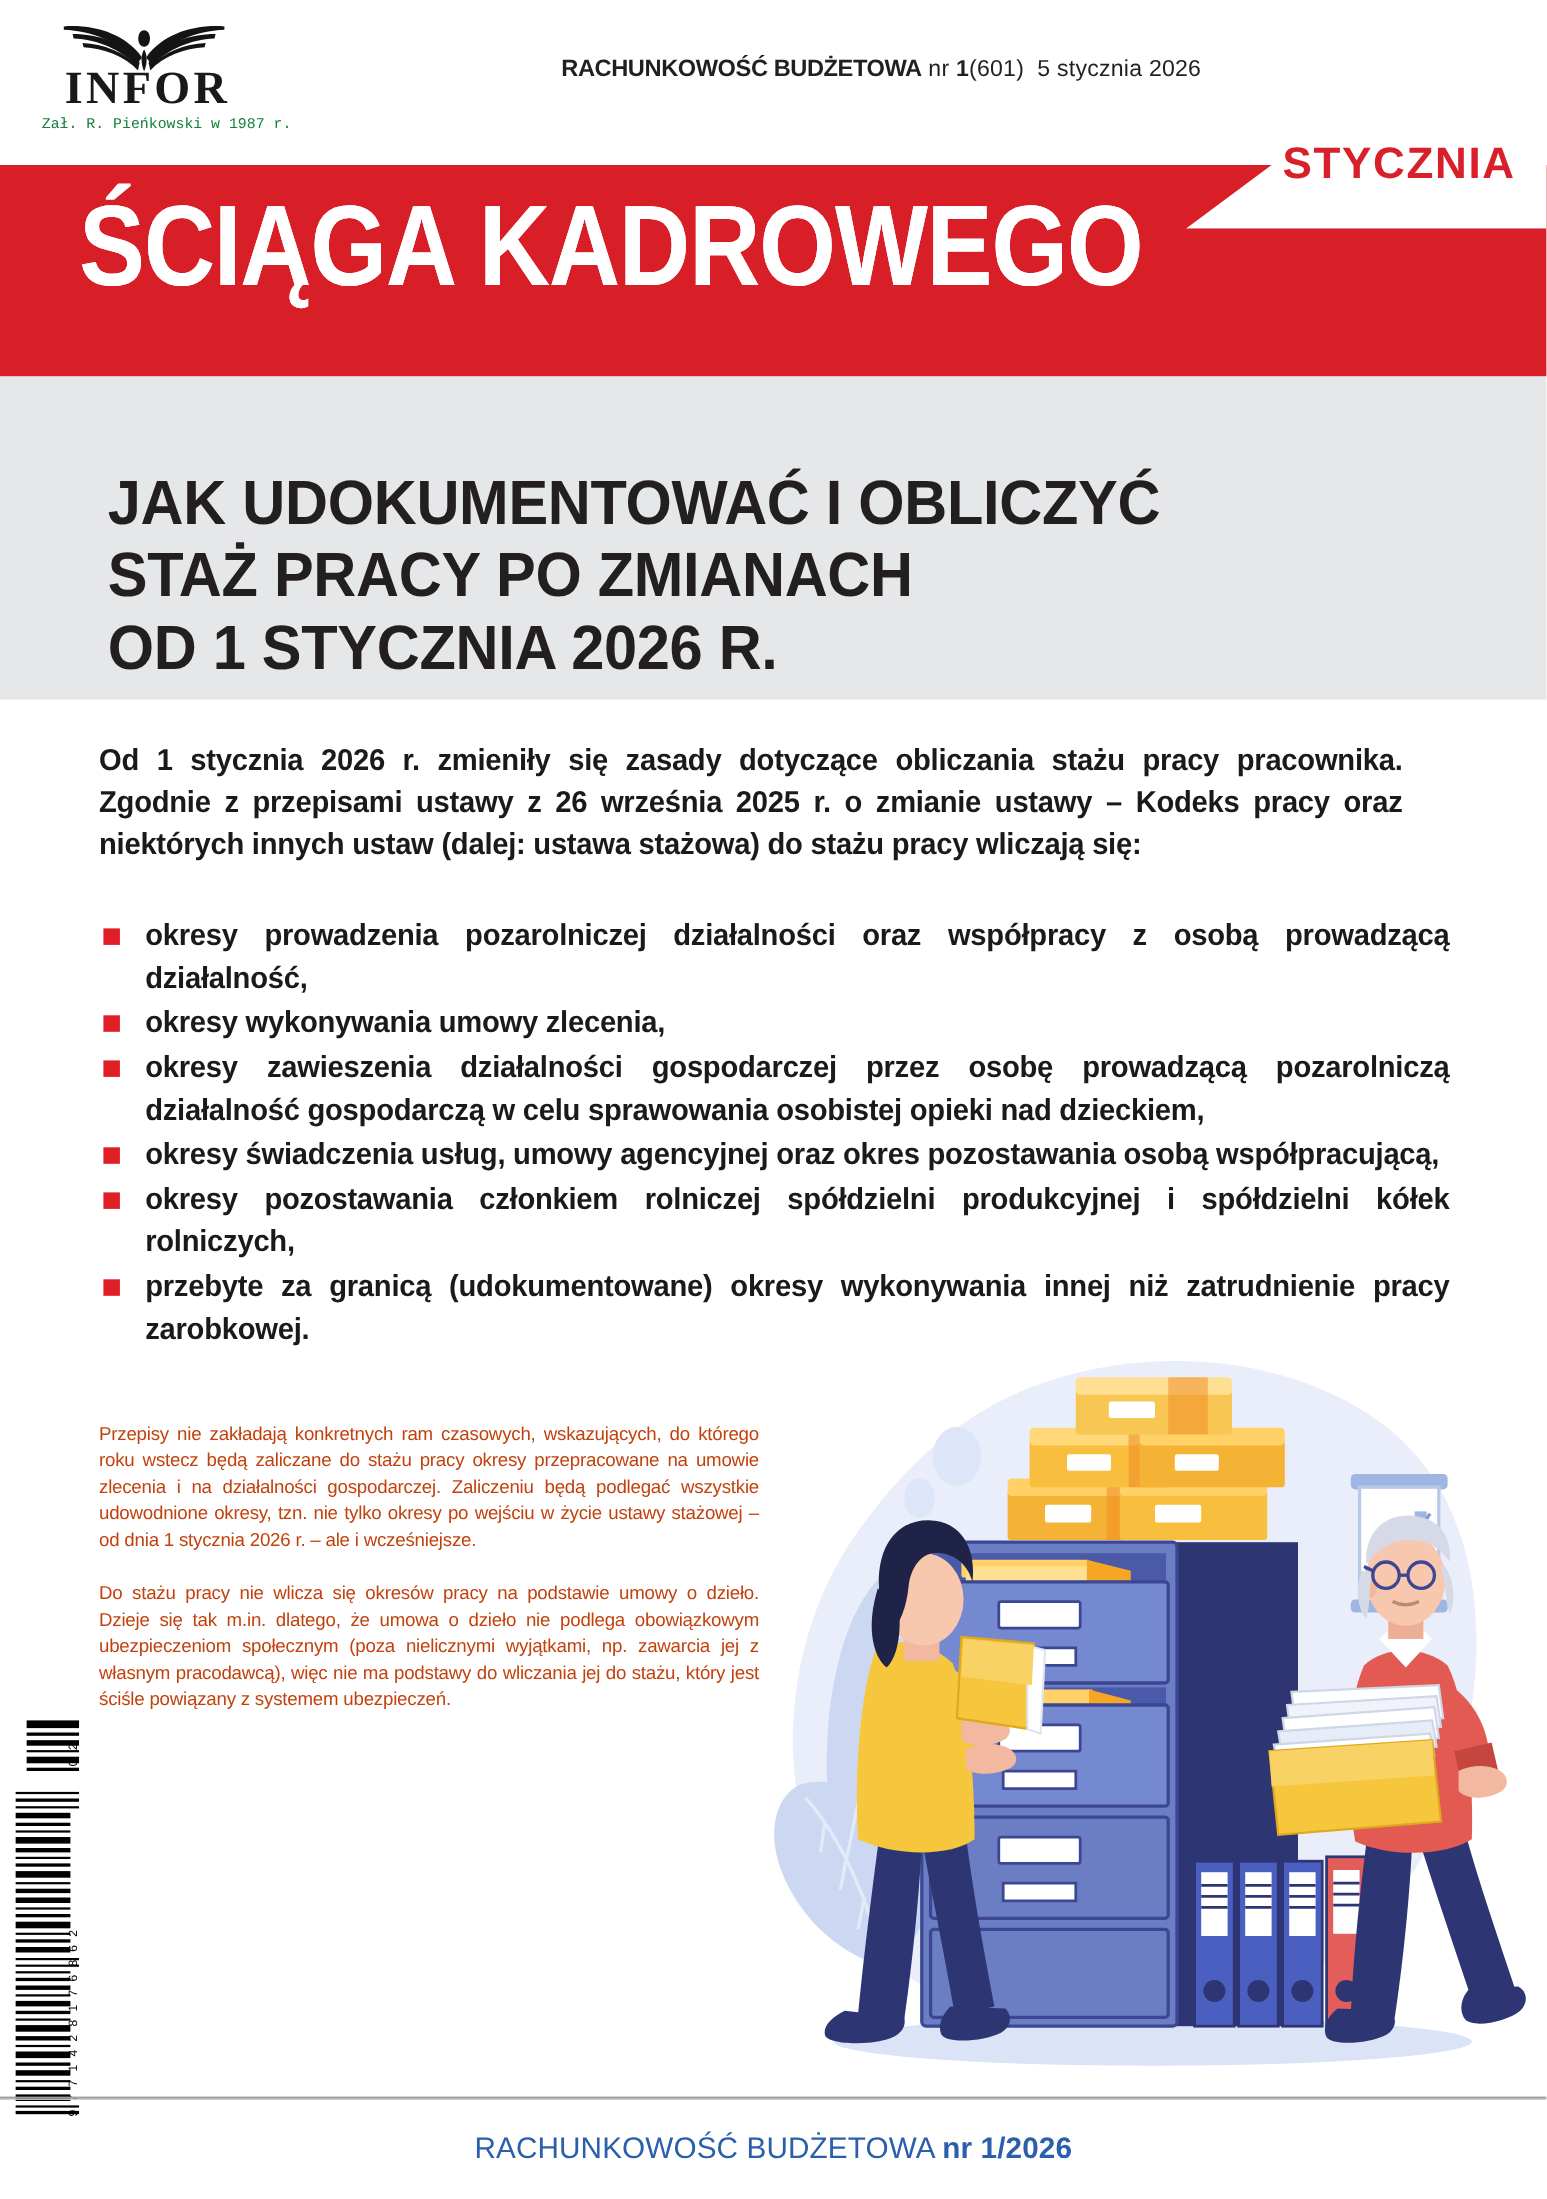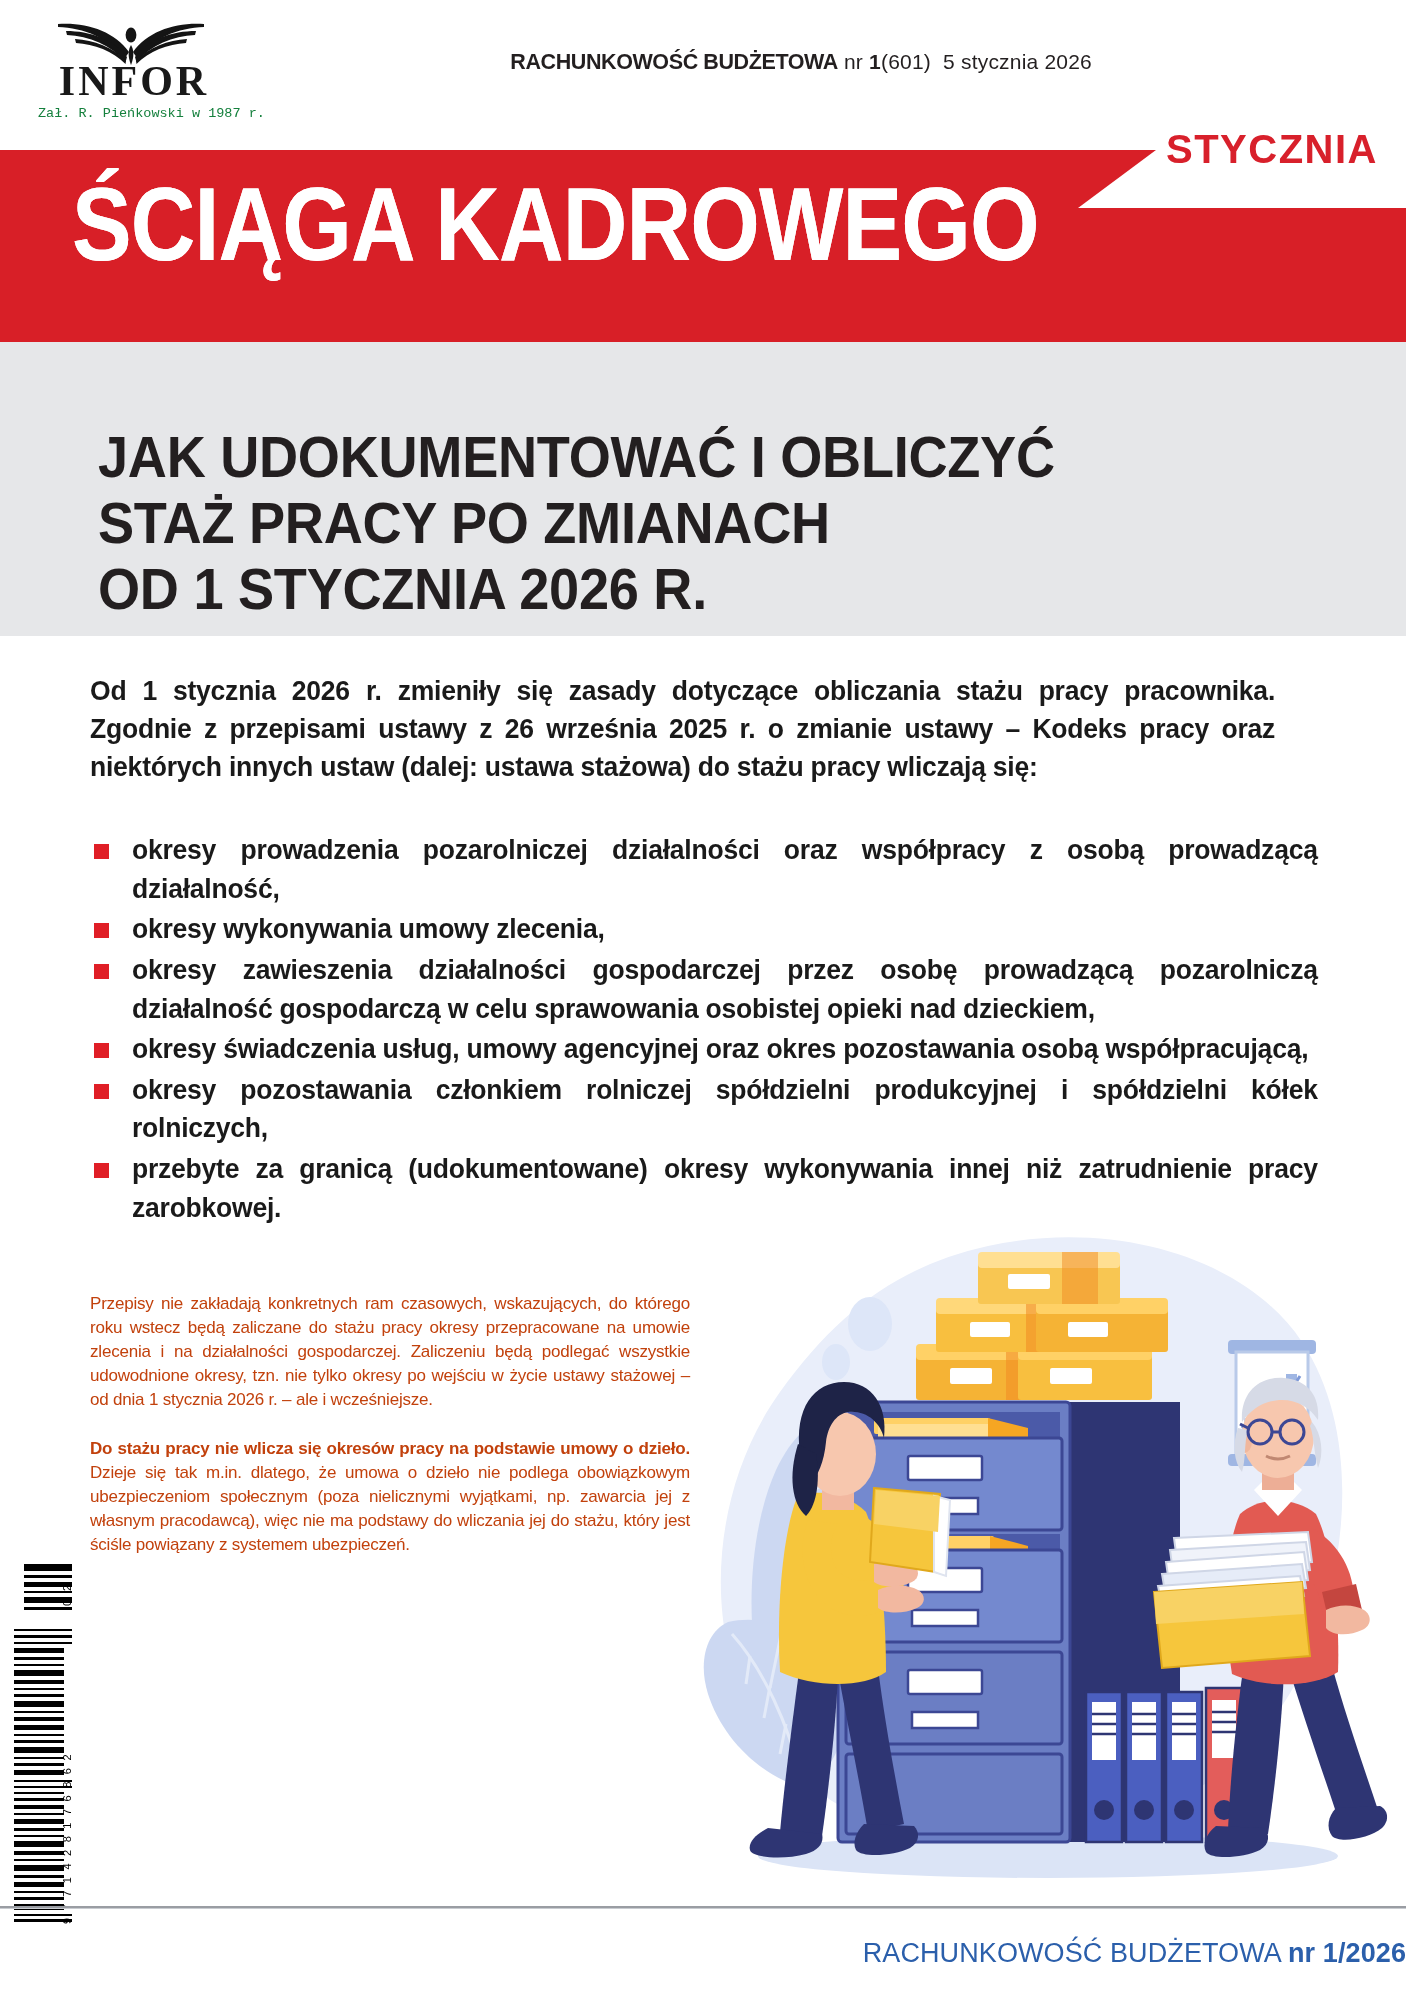--- a/index.html
+++ b/index.html
@@ -117,21 +117,21 @@
 
   
   .col-left{
     position:absolute;left:90px;top:1292px;width:600px;
   }
   .para{
     color:#c2410c;font-size:17px;line-height:1.405;text-align:justify;
     letter-spacing:-.2px;margin:0 0 26px 0;
   }
   .para:last-child{margin-bottom:0;}
-  .para b{font-weight:700;}
+  .para b{font-weight:400;}
 
   
   .illo{
     position:absolute;left:688px;top:1232px;width:706px;height:672px;
   }
   .illo svg{display:block;width:100%;height:100%;}
 
   
   .barcode-wrap{
     position:absolute;left:6px;top:1552px;width:66px;height:372px;
@@ -158,21 +158,21 @@
   
   .foot-rule{
     position:absolute;left:0;top:1906px;width:1406px;height:2px;
     background:#9a9da3;
   }
   .foot-rule2{
     position:absolute;left:0;top:1908px;width:1406px;height:1px;
     background:#c9ccd1;
   }
   .footer-text{
-    position:absolute;left:0;top:1938px;width:1406px;text-align:right;
+    position:absolute;left:0;top:1938px;width:1406px;text-align:center;
     color:#2b5fab;font-size:27px;letter-spacing:.1px;
   }
   .footer-text b{font-weight:700;}
 </style>
 </head>
 <body>
 
 <div class="masthead">
 
   <div class="logo-wrap">

